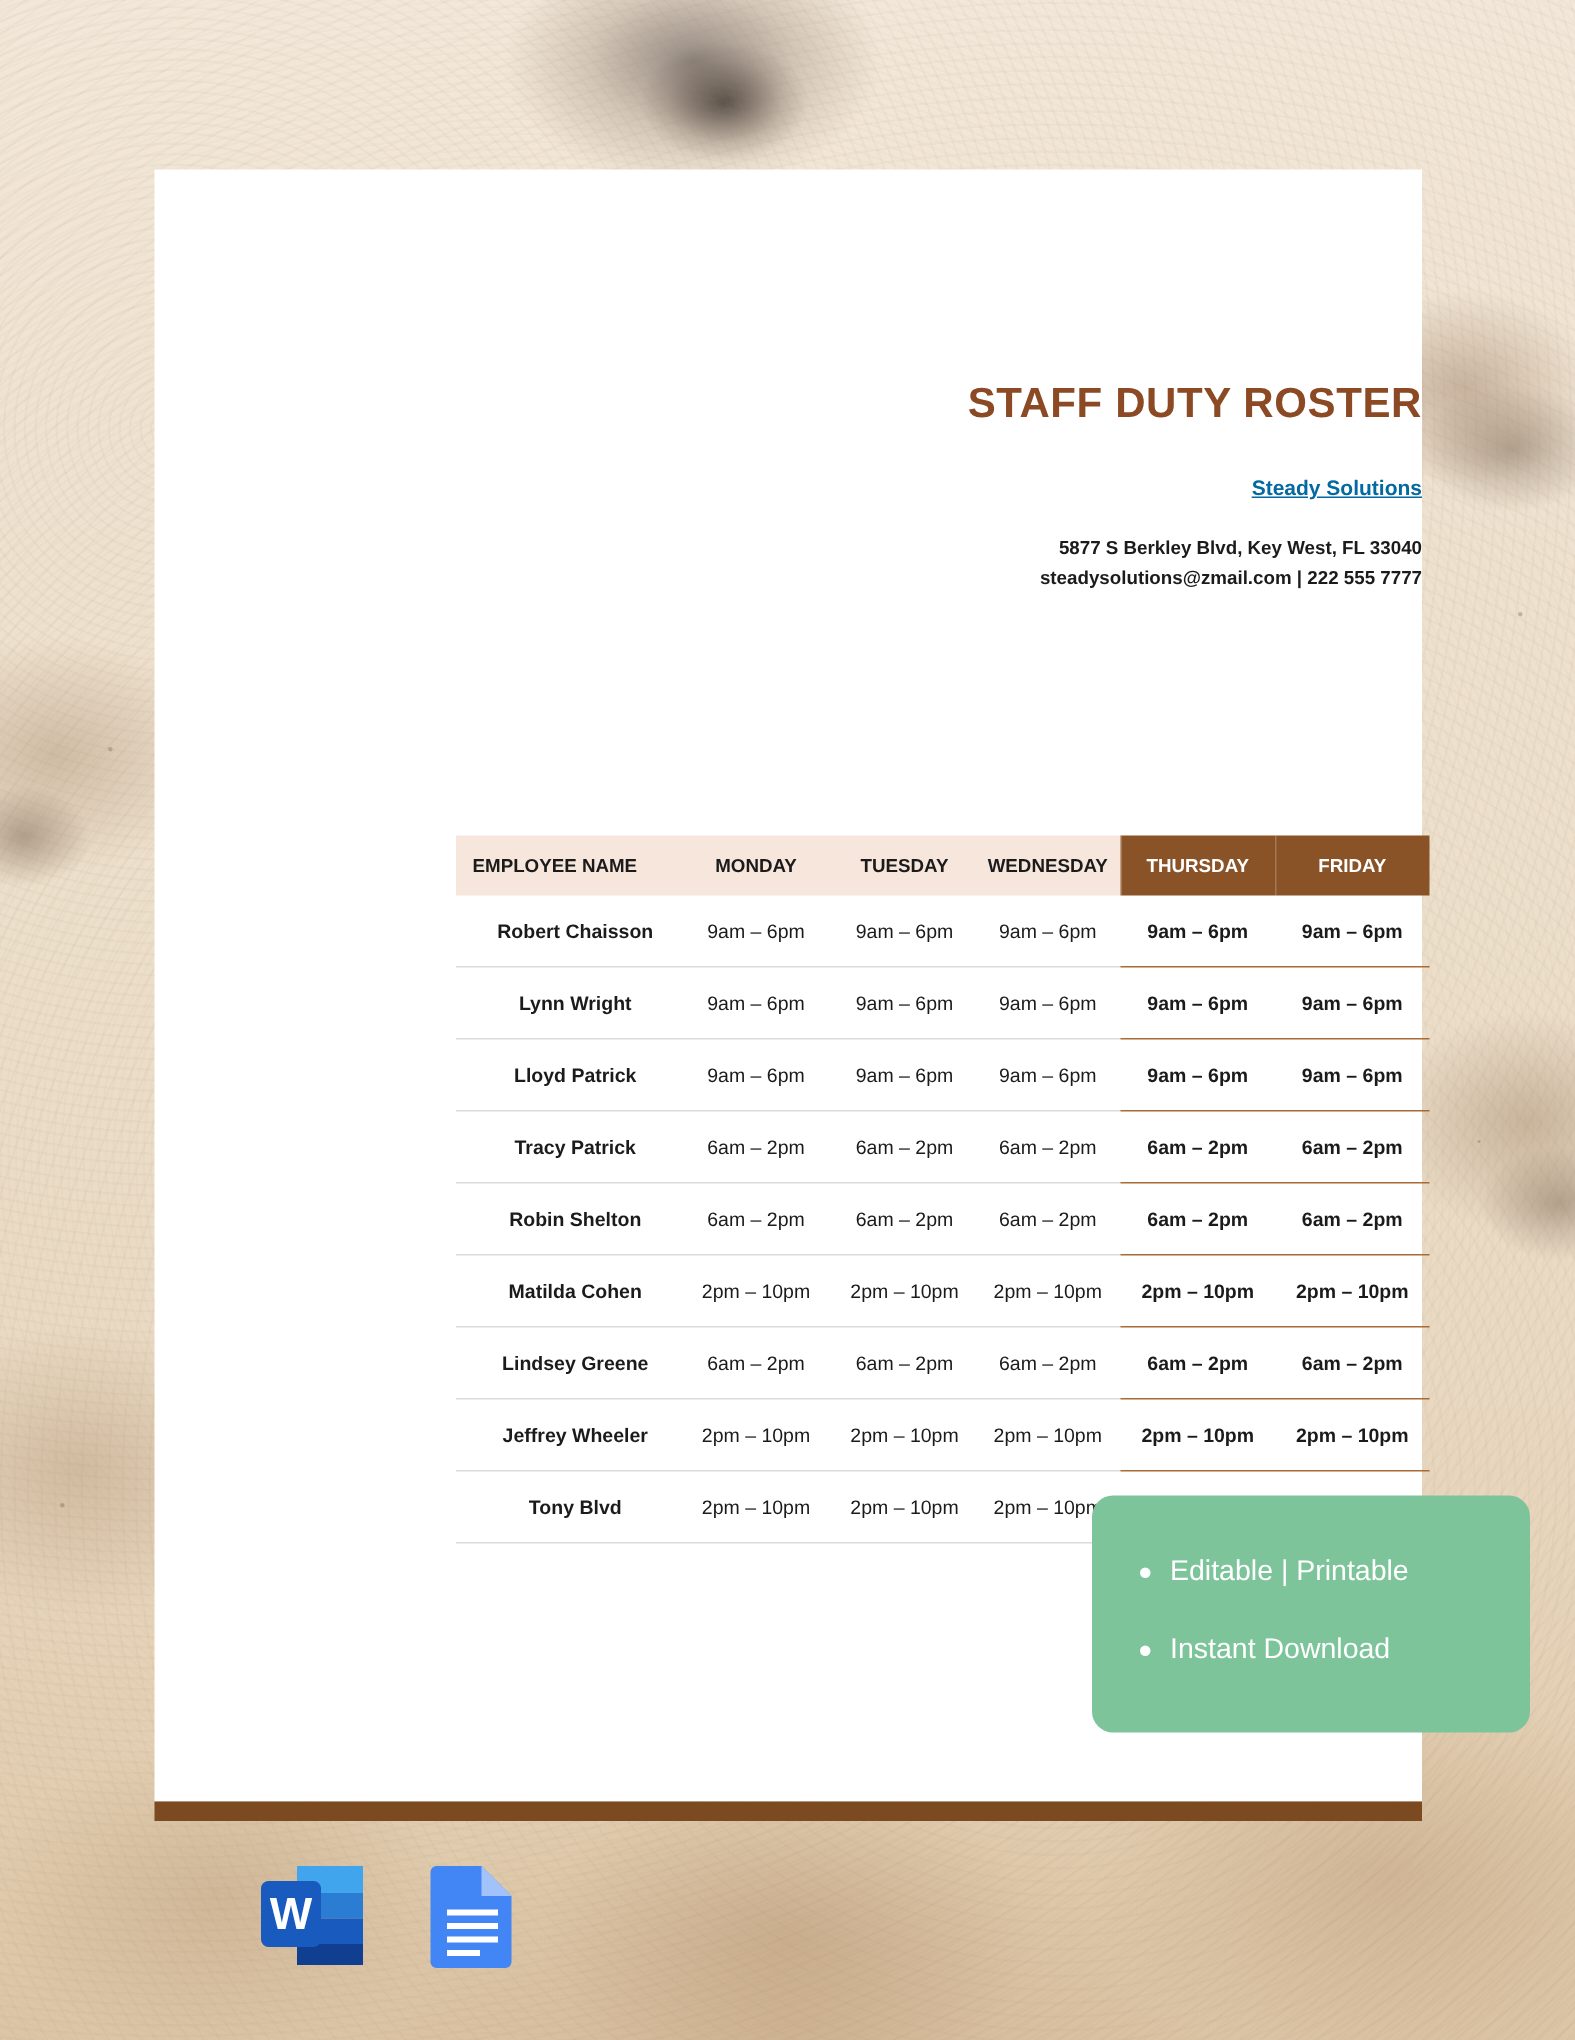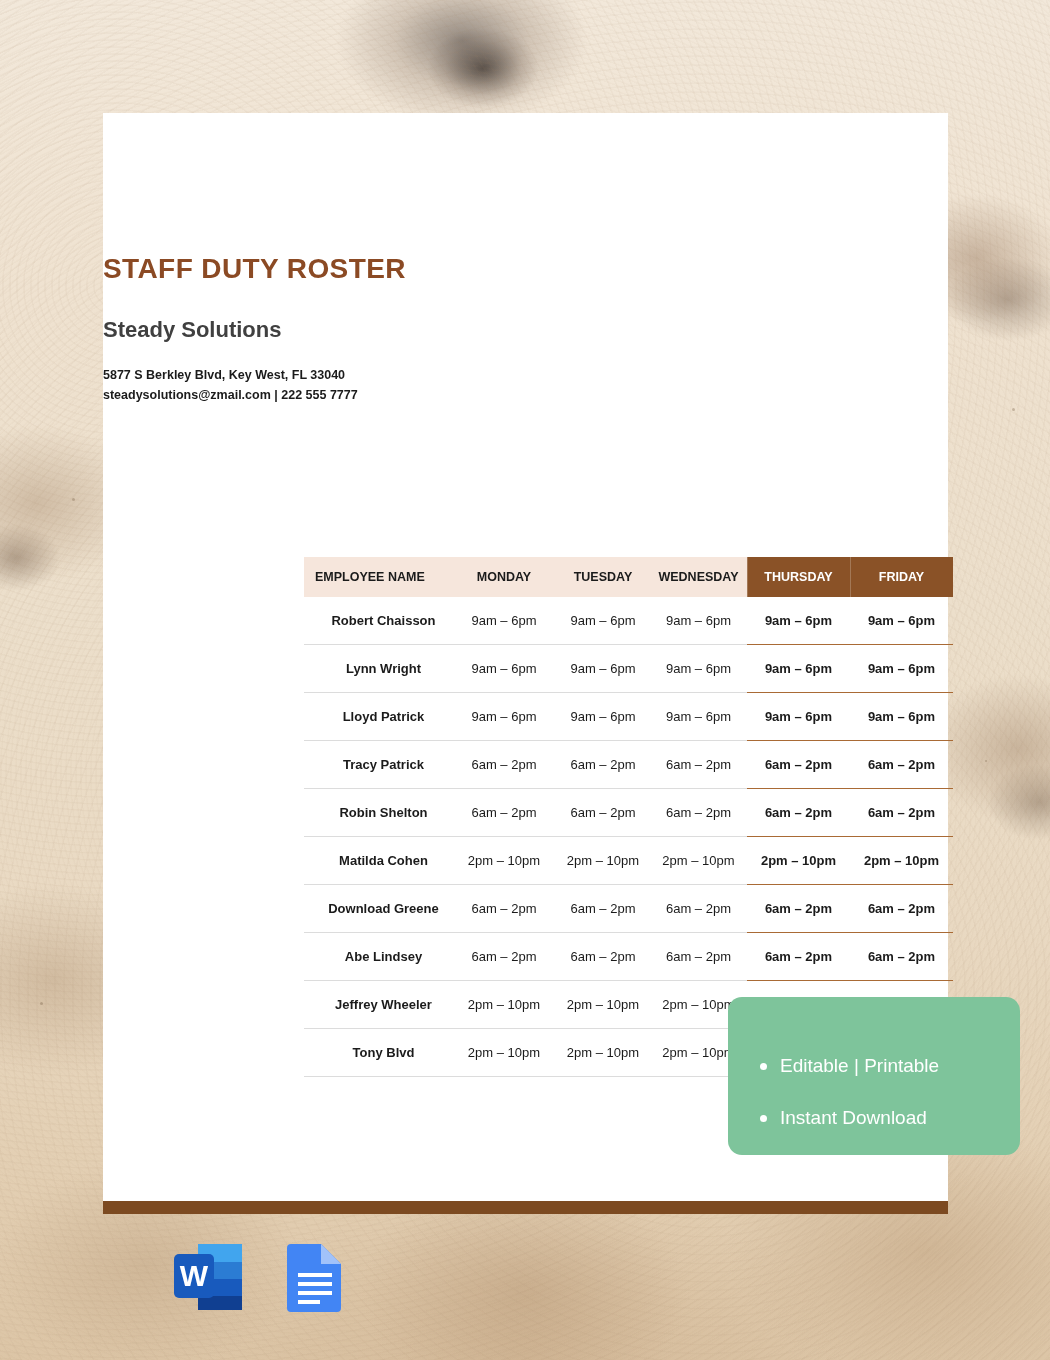--- a/index.html
+++ b/index.html
@@ -65,35 +65,36 @@
     left: 103px;
     top: 1201px;
     width: 845px;
     height: 13px;
     background: #7c4a21;
   }
 
   
   .doc-header {
     padding-top: 140px;
-    text-align: left;
+    text-align: right;
   }
   #doc-title {
     font-size: 28px;
     font-weight: bold;
     color: #8b4a24;
     letter-spacing: 0.4px;
     margin: 0;
   }
   #company-name {
     margin: 0;
     padding-top: 32px;
-    font-size: 22px;
-    font-weight: bold;
-    color: #404040;
+    font-size: 14px;
+    font-weight: bold;
+    color: #0369a1;
+    text-decoration: underline;
   }
   .contact-block {
     padding-top: 22px;
     font-size: 12.5px;
     font-weight: bold;
     color: #1b1b1b;
     line-height: 1.62;
   }
 
   
@@ -179,21 +180,21 @@
     border-radius: 14px;
     padding: 0;
   }
   .promo-item {
     display: flex;
     align-items: center;
     color: #ffffff;
     font-size: 19px;
     padding-left: 32px;
   }
-  #promo-item-1 { padding-top: 40px; margin-top: 18px; }
+  #promo-item-1 { padding-top: 40px; }
   #promo-item-2 { padding-top: 30px; }
   .promo-dot {
     width: 7px;
     height: 7px;
     border-radius: 50%;
     background: #ffffff;
     margin-right: 13px;
     flex: 0 0 auto;
   }
 
@@ -294,29 +295,21 @@
           </tr>
           <tr>
             <td class="c-name">Matilda Cohen</td>
             <td class="c-plain">2pm – 10pm</td>
             <td class="c-plain">2pm – 10pm</td>
             <td class="c-plain">2pm – 10pm</td>
             <td class="c-accent">2pm – 10pm</td>
             <td class="c-accent">2pm – 10pm</td>
           </tr>
           <tr>
-            <td class="c-name">Download Greene</td>
-            <td class="c-plain">6am – 2pm</td>
-            <td class="c-plain">6am – 2pm</td>
-            <td class="c-plain">6am – 2pm</td>
-            <td class="c-accent">6am – 2pm</td>
-            <td class="c-accent">6am – 2pm</td>
-          </tr>
-          <tr>
-            <td class="c-name">Abe Lindsey</td>
+            <td class="c-name">Lindsey Greene</td>
             <td class="c-plain">6am – 2pm</td>
             <td class="c-plain">6am – 2pm</td>
             <td class="c-plain">6am – 2pm</td>
             <td class="c-accent">6am – 2pm</td>
             <td class="c-accent">6am – 2pm</td>
           </tr>
           <tr>
             <td class="c-name">Jeffrey Wheeler</td>
             <td class="c-plain">2pm – 10pm</td>
             <td class="c-plain">2pm – 10pm</td>

